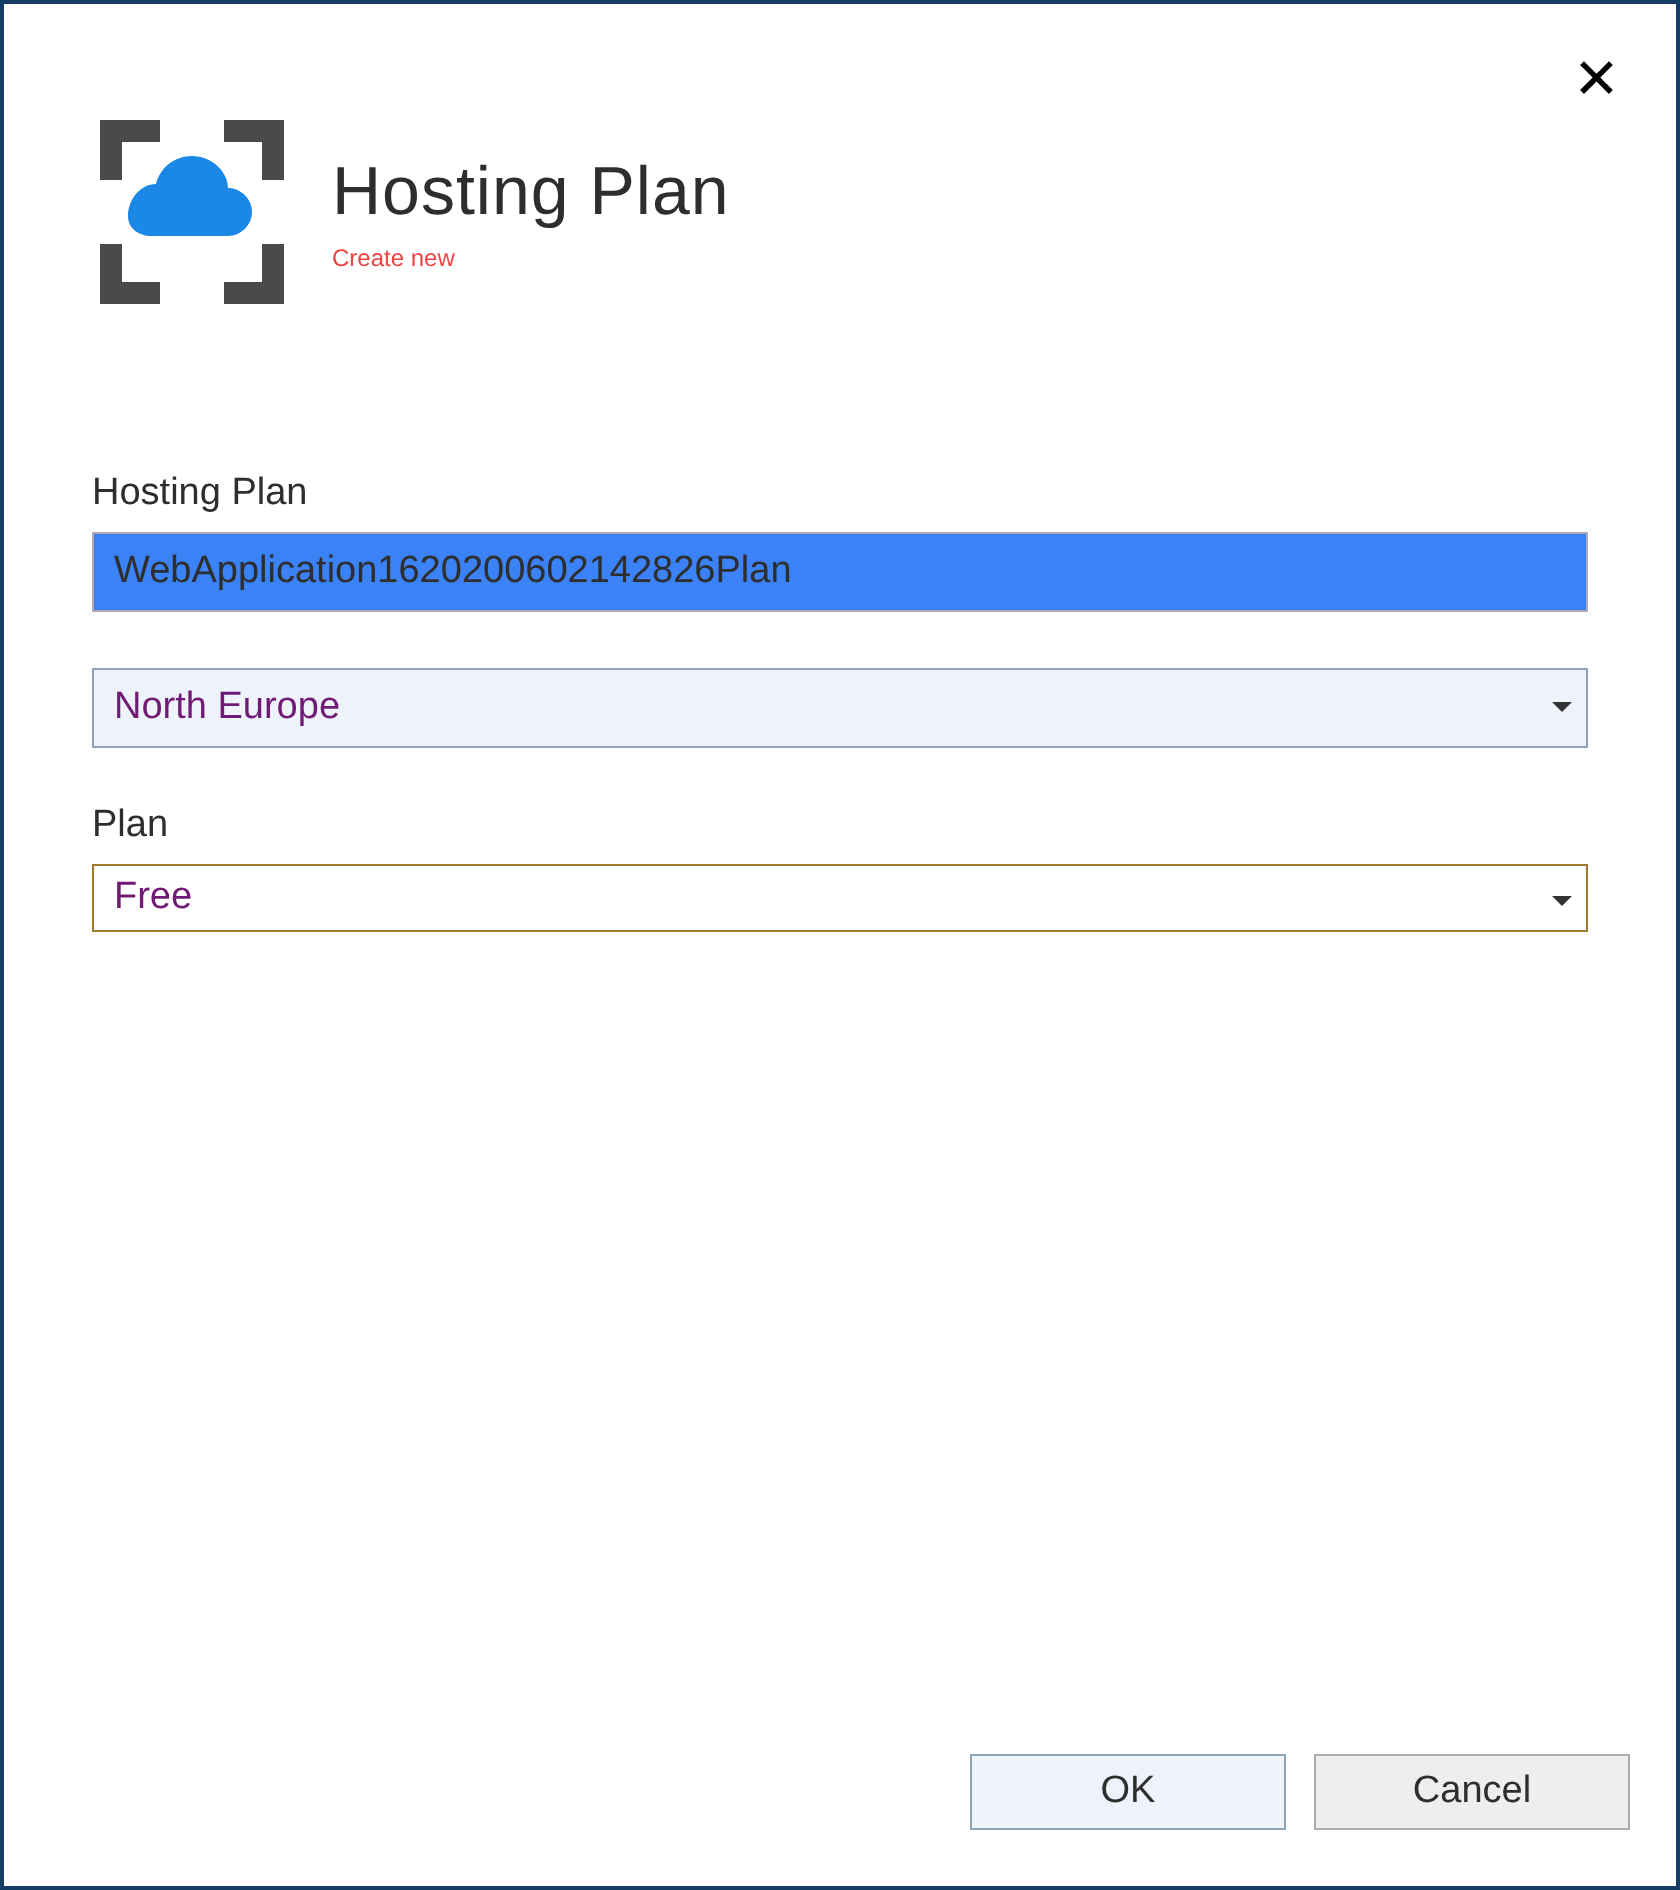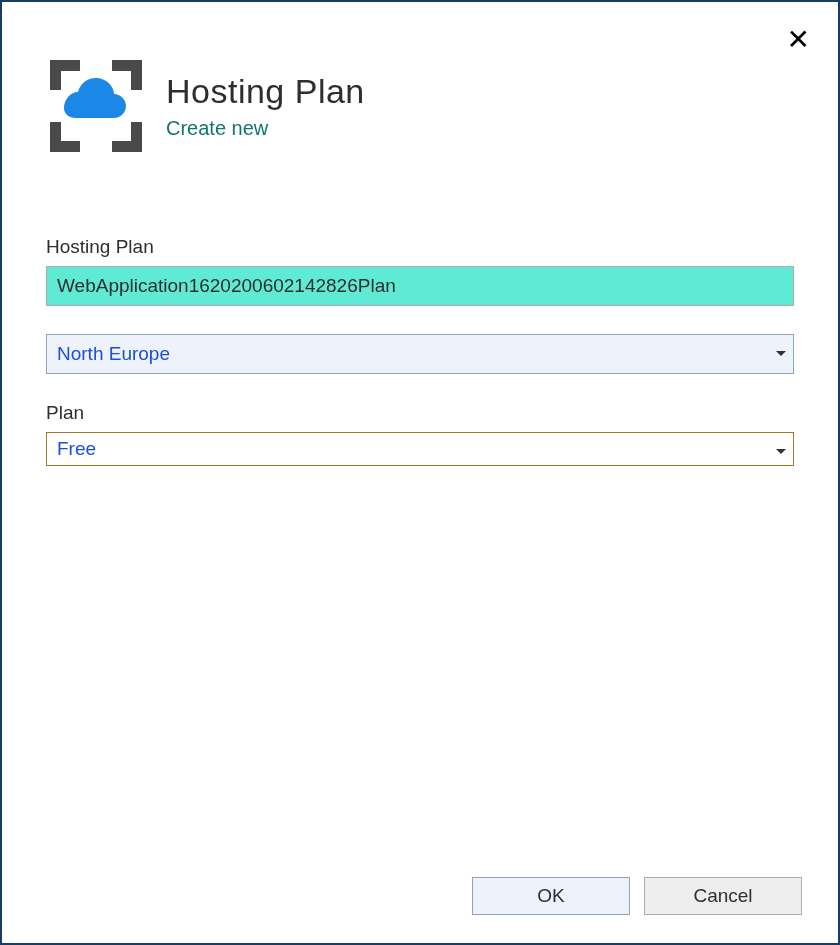--- a/index.html
+++ b/index.html
@@ -46,23 +46,23 @@
       flex-direction: column;
     }
     .header-title {
       font-size: 34px;
       font-weight: 300;
       color: #2e2e2e;
       margin: 0 0 6px 0;
       letter-spacing: 0.5px;
     }
     .header-subtitle {
-      font-size: 20px;
+      font-size: 12px;
       font-weight: 400;
-      color: #0f766e;
+      color: #ef4444;
       margin: 0;
     }
     .content {
       padding: 70px 44px 0 44px;
     }
     .field-group {
       margin-bottom: 28px;
     }
     .field-label {
       font-size: 19px;
@@ -72,37 +72,37 @@
     }
     .text-input {
       width: 100%;
       height: 40px;
       border: 1px solid #adadad;
       padding: 0 10px;
       font-size: 19px;
       font-family: inherit;
       color: #2e2e2e;
       outline: none;
-      background: #5eead4;
+      background: #3b82f6;
     }
     .select-wrapper {
       position: relative;
       width: 100%;
       height: 40px;
     }
     .select-display {
       width: 100%;
       height: 100%;
       border: 1px solid #8fa3bb;
       background: #eef3fb;
       display: flex;
       align-items: center;
       padding: 16px 10px;
       font-size: 19px;
-      color: #1d4ed8;
+      color: #701a75;
       cursor: pointer;
     }
     .select-arrow {
       position: absolute;
       right: 8px;
       top: 50%;
       transform: translateY(-50%);
       pointer-events: none;
     }
     .select-arrow svg {
@@ -125,21 +125,21 @@
       height: 100%;
       border-left: 1px solid #a07a2a;
       display: flex;
       align-items: center;
       justify-content: center;
       flex-shrink: 0;
     }
     .footer {
       position: absolute;
       bottom: 28px;
-      right: 36px;
+      right: 23px;
       display: flex;
       gap: 14px;
     }
     .btn {
       width: 158px;
       height: 38px;
       font-size: 19px;
       font-family: inherit;
       cursor: pointer;
       display: flex;

